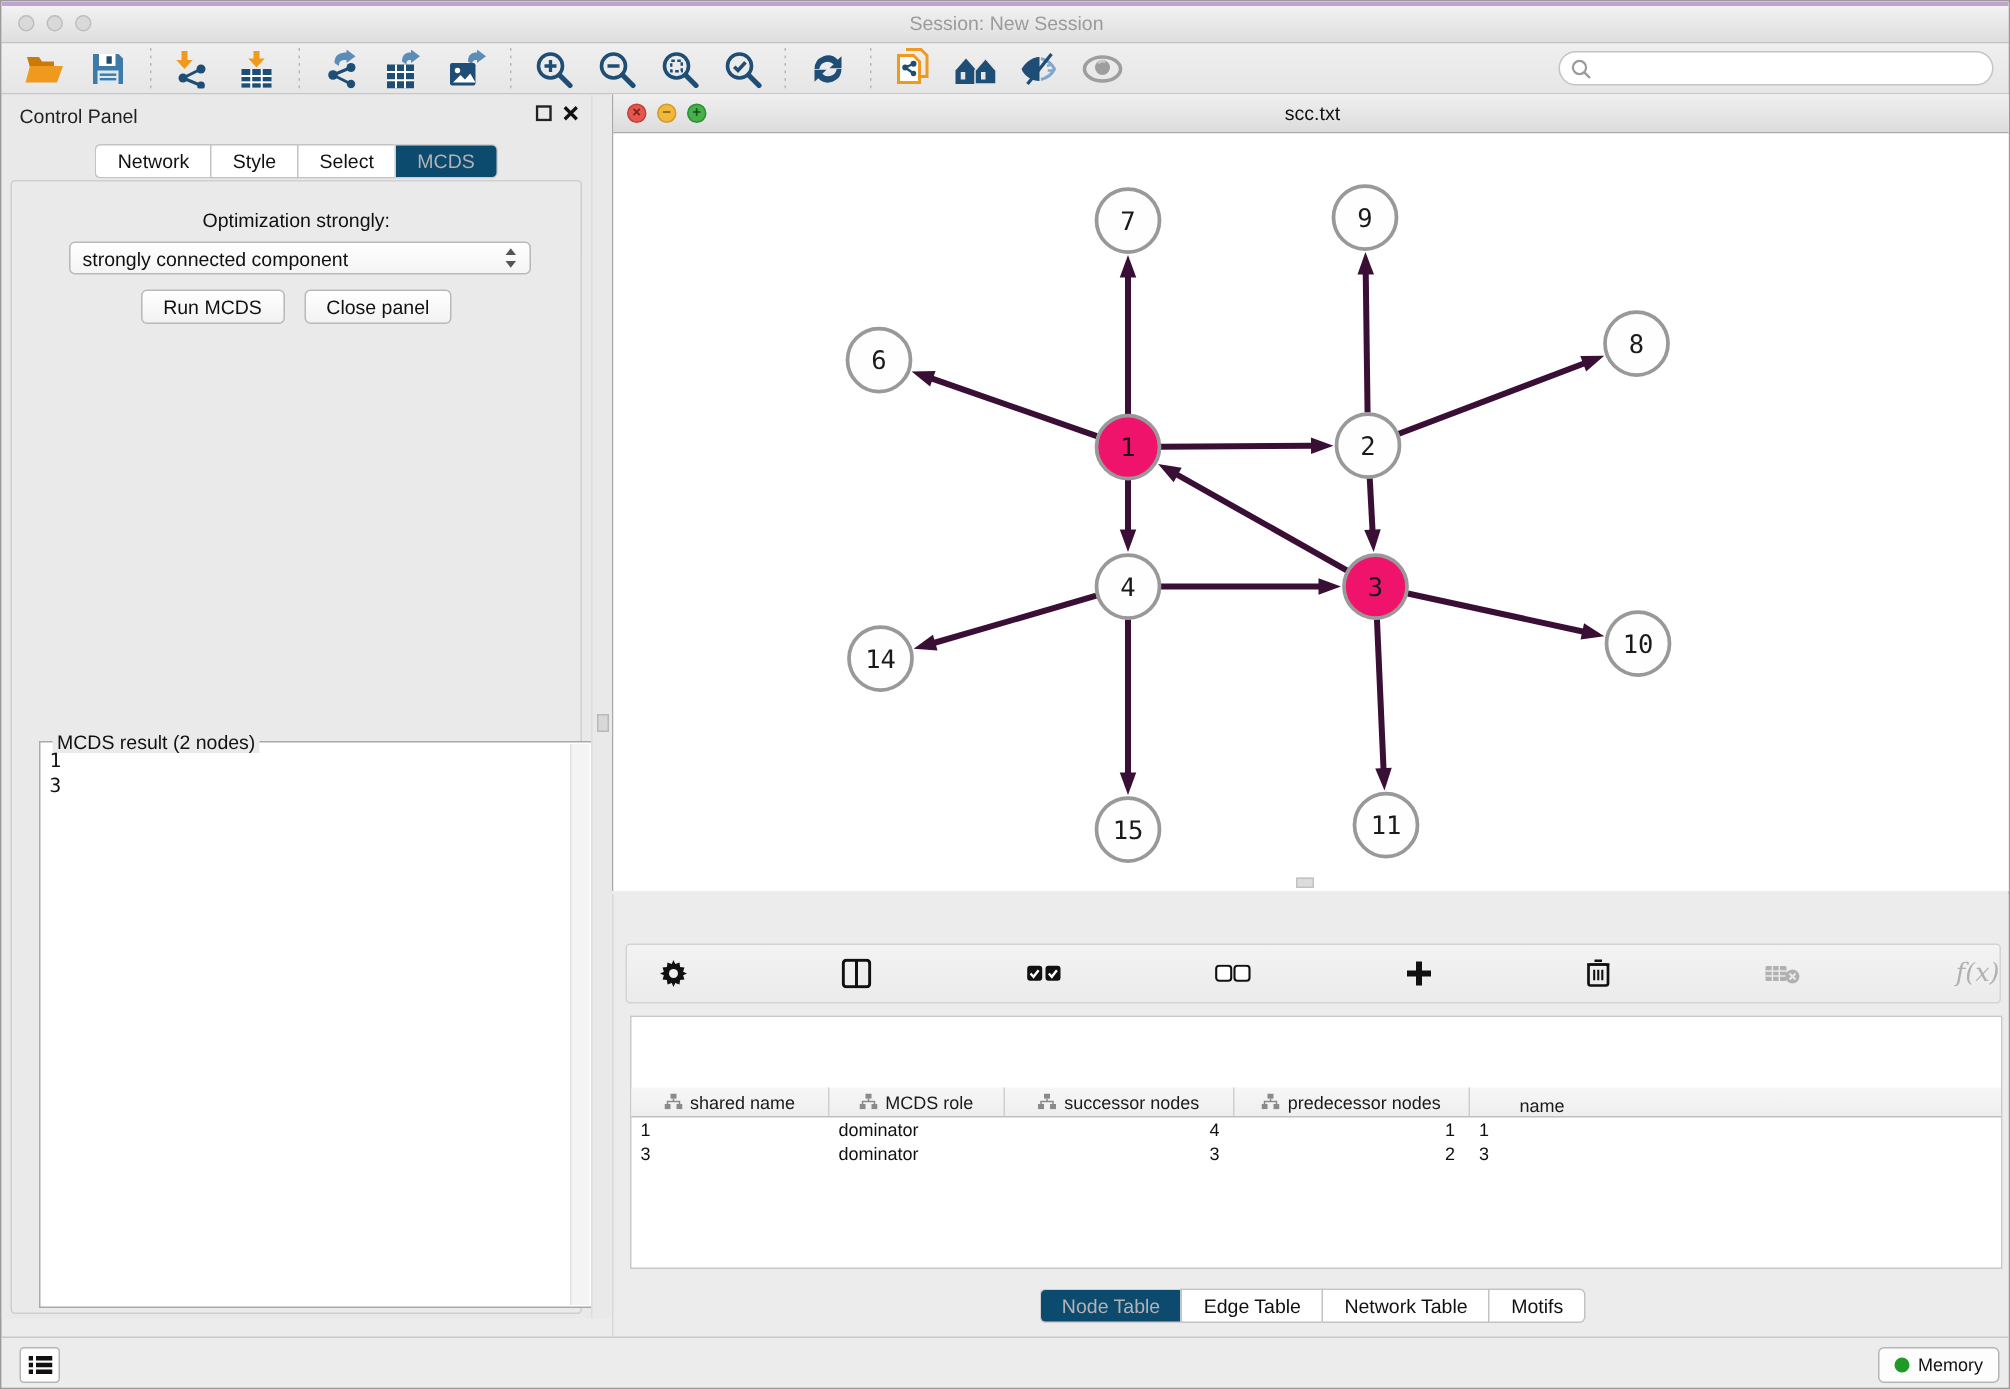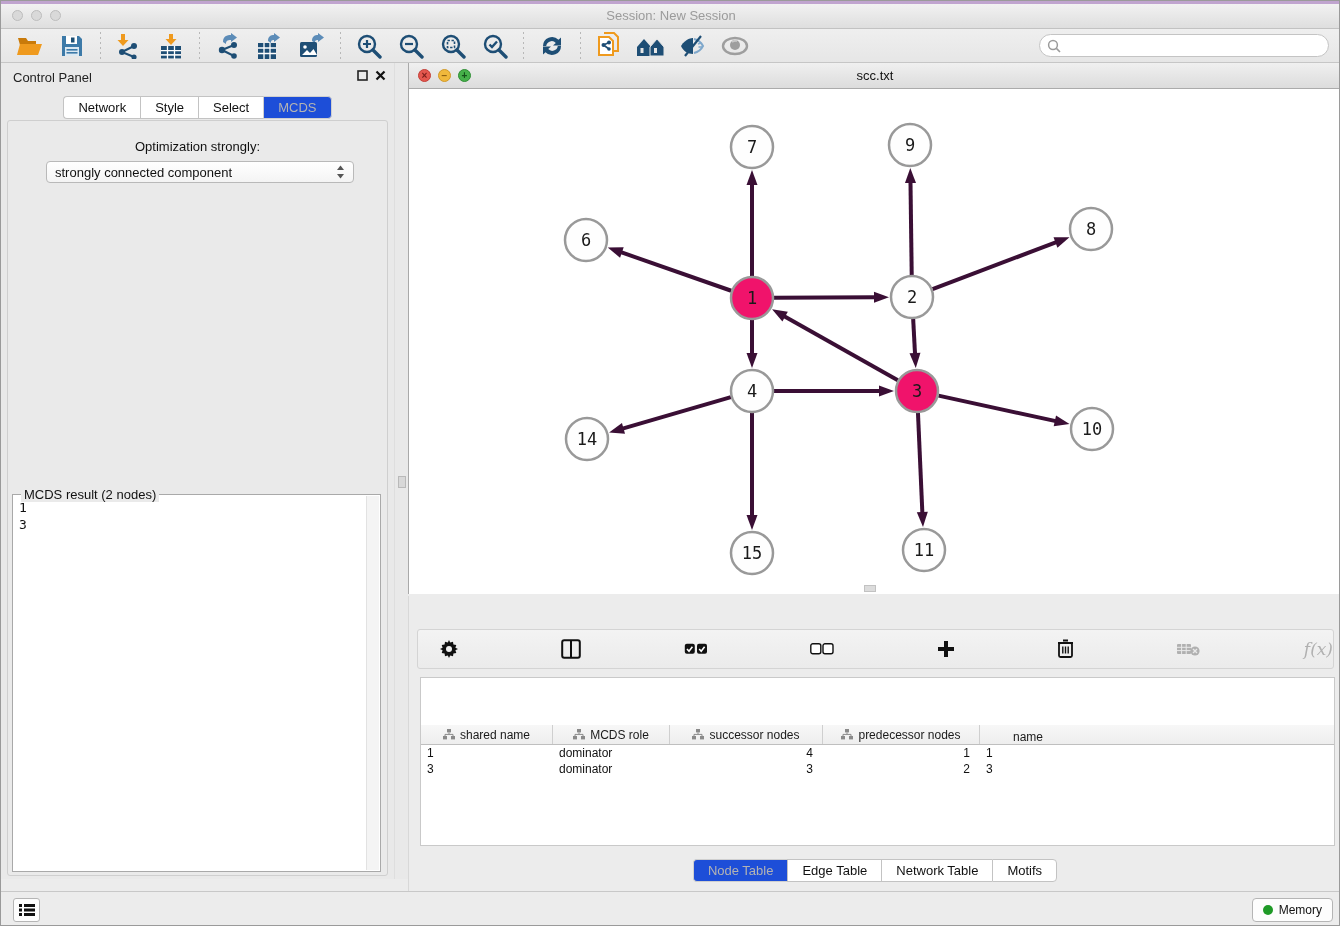--- a/index.html
+++ b/index.html
@@ -33,32 +33,32 @@
   
   .control-panel { position:absolute; left:0; top:62px; width:393px; height:816px; background:#e9e9e9; }
   .panel-titlerow { position:relative; height:28px; }
   .panel-title { position:absolute; left:12px; top:7px; font-size:13px; color:#222; }
   .panel-btns { position:absolute; right:8px; top:7px; display:flex; gap:7px; }
   .cp-tabs { position:absolute; left:0; top:33px; width:100%; display:flex; justify-content:center; }
   .tabbtn { font-size:13px; padding:3px 14px; background:#fff; border:1px solid #c3c3c3;
     border-right:none; color:#111; cursor:default; }
   .tabbtn:first-child { border-radius:4px 0 0 4px;text-align:right; }
   .tabbtn:last-child { border-radius:0 4px 4px 0; border-right:1px solid #c3c3c3; }
-  .tabbtn.active { background:#1d4ed8; color:#b3b3b3; border-color:#cfcfcf; }
+  .tabbtn.active { background:#0c4a6e; color:#b3b3b3; border-color:#cfcfcf; }
   .cp-content { position:absolute; left:6px; top:57px; width:381px; height:756px;
     background:#eaeaea; border:1px solid #cfcfcf; border-radius:3px; }
   .opt-label { position:absolute; left:0; top:18px; width:100%; text-align:center; font-size:13px; color:#111; }
   .criterion-select { position:absolute; left:38px; top:40px; width:308px; height:22px;
     background:linear-gradient(#ffffff,#f4f4f4); border:1px solid #b9b9b9; border-radius:4px;
     font-size:13px; color:#111; display:flex; align-items:center; padding:0 8px; }
   .criterion-select .spin { margin-left:auto; }
   .cp-buttons { position:absolute; left:0; top:72px; width:100%; display:flex; justify-content:center; gap:13px; }
   .pushbtn { font-size:13px; color:#111; background:linear-gradient(#ffffff,#f2f2f2);
     border:1px solid #b9b9b9; border-radius:4px; padding:3px 14px; }
-  .mcds-fieldset { position:absolute; left:4px; top:373px; width:369px; height:378px;
+  .mcds-fieldset { position:absolute; left:18px; top:373px; width:369px; height:378px;
     border:1px solid #a9a9a9; background:#fff; }
   .mcds-legend { position:absolute; left:8px; top:-8px; background:#eaeaea; padding:0 3px;
     font-size:13px; color:#111; white-space:nowrap; }
   .mcds-text { position:absolute; left:2px; top:2px; right:14px; bottom:2px;
     font-family:"DejaVu Sans Mono", monospace; font-size:13px; color:#111;
     line-height:17px; padding:2px 4px; white-space:pre; overflow:hidden; }
   .mcds-scroll { position:absolute; right:1px; top:1px; width:13px; bottom:1px;
     background:#f4f4f4; border-left:1px solid #e2e2e2; }
   
   .v-splitter { position:absolute; left:393px; top:62px; width:14px; height:816px; background:#e9e9e9;
@@ -287,20 +287,24 @@
         <button class="tabbtn active">MCDS</button>
       </div>
     <div class="cp-content">
       <div class="opt-label">Optimization strongly:</div>
       <div class="criterion-select">
         <span>strongly connected component</span>
         <svg class="spin" width="9" height="14" viewBox="0 0 9 14">
             <path d="M4.5 0.5 L8 5 H1 z" fill="#555"></path>
             <path d="M4.5 13.5 L1 9 H8 z" fill="#555"></path>
           </svg>
+      </div>
+      <div class="cp-buttons">
+        <button class="pushbtn">Run MCDS</button>
+        <button class="pushbtn">Close panel</button>
       </div>
       <div class="mcds-fieldset">
         <span class="mcds-legend">MCDS result (2 nodes)</span>
         <div class="mcds-text">1
 3</div>
         <div class="mcds-scroll"></div>
       </div>
     </div>
   </div>
 

